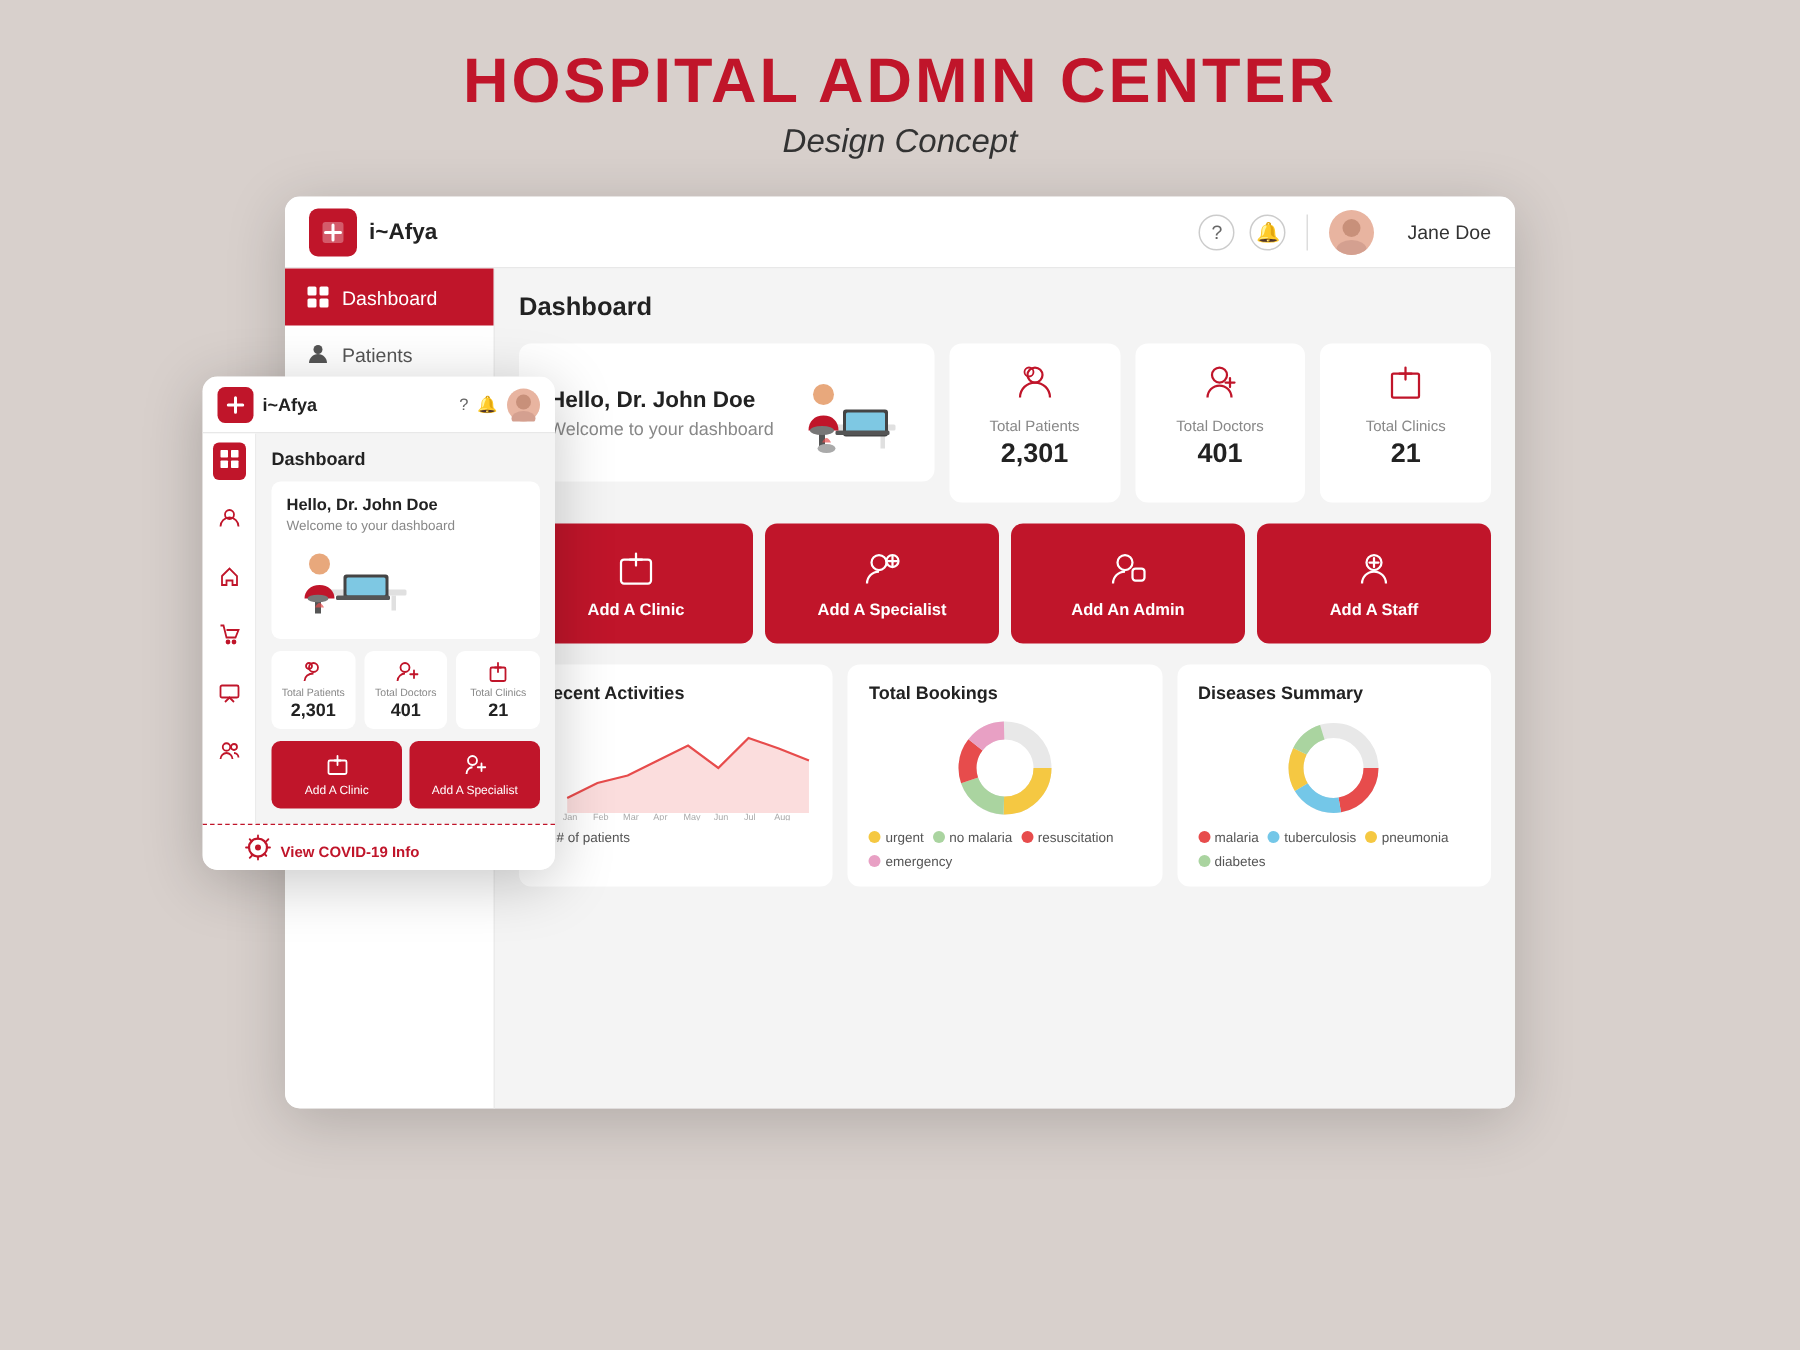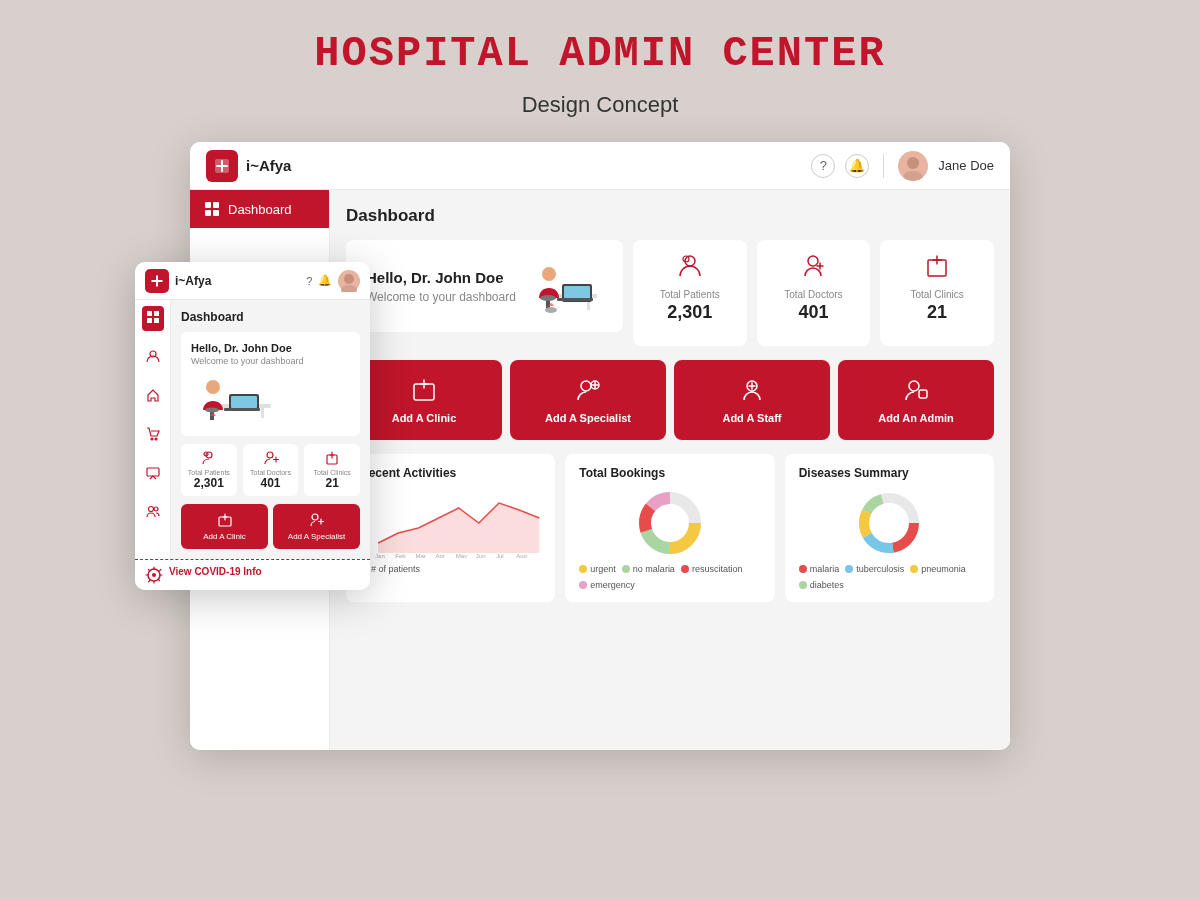--- a/index.html
+++ b/index.html
@@ -16,27 +16,28 @@
       padding-top: 30px;
     }
 
     
     .page-title {
       font-size: 42px;
       font-weight: 900;
       color: #c0152a;
       letter-spacing: 2px;
       text-transform: uppercase;
-      margin-bottom: 14px;
-      font-family: Liberation Mono, monospace;
+      margin-bottom: 3px;
+      font-family: Liberation Sans, sans-serif;
     }
     .page-subtitle {
       font-size: 22px;
       color: #333;
       margin-bottom: 24px;
+      font-style: italic;
     }
 
     
     .app-window {
       width: 820px;
       background: #f4f4f4;
       border-radius: 10px;
       box-shadow: 0 8px 40px rgba(0,0,0,0.18);
       overflow: hidden;
       position: relative;
@@ -97,21 +98,21 @@
       border-radius: 50%;
       background: #e8b4a0;
       overflow: hidden;
       display: flex;
       align-items: center;
       justify-content: center;
     }
     .user-name {
       font-size: 13px;
       color: #333;
-      margin-left: 0;
+      margin-left: 12px;
     }
 
     
     .app-body {
       display: flex;
       height: 560px;
     }
 
     
     .sidebar {
@@ -406,23 +407,23 @@
       align-items: center;
       gap: 4px;
       cursor: pointer;
     }
     .small-action svg { width: 16px; height: 16px; }
     .small-action .sa-label { font-size: 8px; color: #fff; text-align: center; }
 
     .small-covid-bar {
       background: #fff;
       border-top: 1.5px dashed #c0152a;
-      padding: 6px 10px;
-      display: flex;
-      align-items: flex-start;
+      padding: 6px 28px;
+      display: flex;
+      align-items: flex-end;
       gap: 6px;
       font-size: 10px;
       color: #c0152a;
       font-weight: 600;
       cursor: pointer;
     }
 
     .outer-wrapper {
       position: relative;
       width: 820px;
@@ -465,20 +466,27 @@
       <div class="sidebar">
         <div class="sidebar-item active">
           <svg viewBox="0 0 16 16" fill="currentColor">
             <rect x="1" y="1" width="6" height="6" rx="1"></rect>
             <rect x="9" y="1" width="6" height="6" rx="1"></rect>
             <rect x="1" y="9" width="6" height="6" rx="1"></rect>
             <rect x="9" y="9" width="6" height="6" rx="1"></rect>
           </svg>
           <span>Dashboard</span>
         </div>
+        <div class="sidebar-item">
+          <svg viewBox="0 0 16 16" fill="currentColor">
+            <circle cx="8" cy="5" r="3"></circle>
+            <path d="M2 14c0-3.3 2.7-6 6-6s6 2.7 6 6"></path>
+          </svg>
+          <span>Patients</span>
+        </div>
       </div>
 
       <div class="main-content">
         <div class="main-title">Dashboard</div>
 
         <div style="display:flex; gap:10px; margin-bottom:14px;">
 
           <div class="welcome-card" style="flex:2;">
             <div class="welcome-text">
               <h3>Hello, Dr. John Doe</h3>
@@ -553,33 +561,33 @@
             <svg viewBox="0 0 28 28" fill="none" stroke="white" stroke-width="1.5">
               <circle cx="12" cy="10" r="5"></circle>
               <path d="M4 24c0-4.4 3.6-8 8-8"></path>
               <circle cx="21" cy="9" r="4"></circle>
               <path d="M21 6v6M18 9h6" stroke-linecap="round"></path>
             </svg>
             <span class="action-label">Add A Specialist</span>
           </div>
           <div class="action-card">
             <svg viewBox="0 0 28 28" fill="none" stroke="white" stroke-width="1.5">
+              <circle cx="12" cy="10" r="5"></circle>
+              <path d="M4 24c0-4.4 3.6-8 8-8"></path>
+              <rect x="17" y="14" width="8" height="8" rx="2"></rect>
+            </svg>
+            <span class="action-label">Add An Admin</span>
+          </div>
+          <div class="action-card">
+            <svg viewBox="0 0 28 28" fill="none" stroke="white" stroke-width="1.5">
               <circle cx="14" cy="10" r="5"></circle>
               <path d="M6 24c0-4.4 3.6-8 8-8s8 3.6 8 8"></path>
               <path d="M14 7v6M11 10h6" stroke-linecap="round"></path>
             </svg>
             <span class="action-label">Add A Staff</span>
-          </div>
-          <div class="action-card">
-            <svg viewBox="0 0 28 28" fill="none" stroke="white" stroke-width="1.5">
-              <circle cx="12" cy="10" r="5"></circle>
-              <path d="M4 24c0-4.4 3.6-8 8-8"></path>
-              <rect x="17" y="14" width="8" height="8" rx="2"></rect>
-            </svg>
-            <span class="action-label">Add An Admin</span>
           </div>
         </div>
 
         <div class="bottom-row">
 
           <div class="chart-card">
             <div class="chart-title">Recent Activities</div>
             <div class="chart-area">
               <svg width="100%" height="70" viewBox="0 0 180 70" preserveAspectRatio="none">
 

